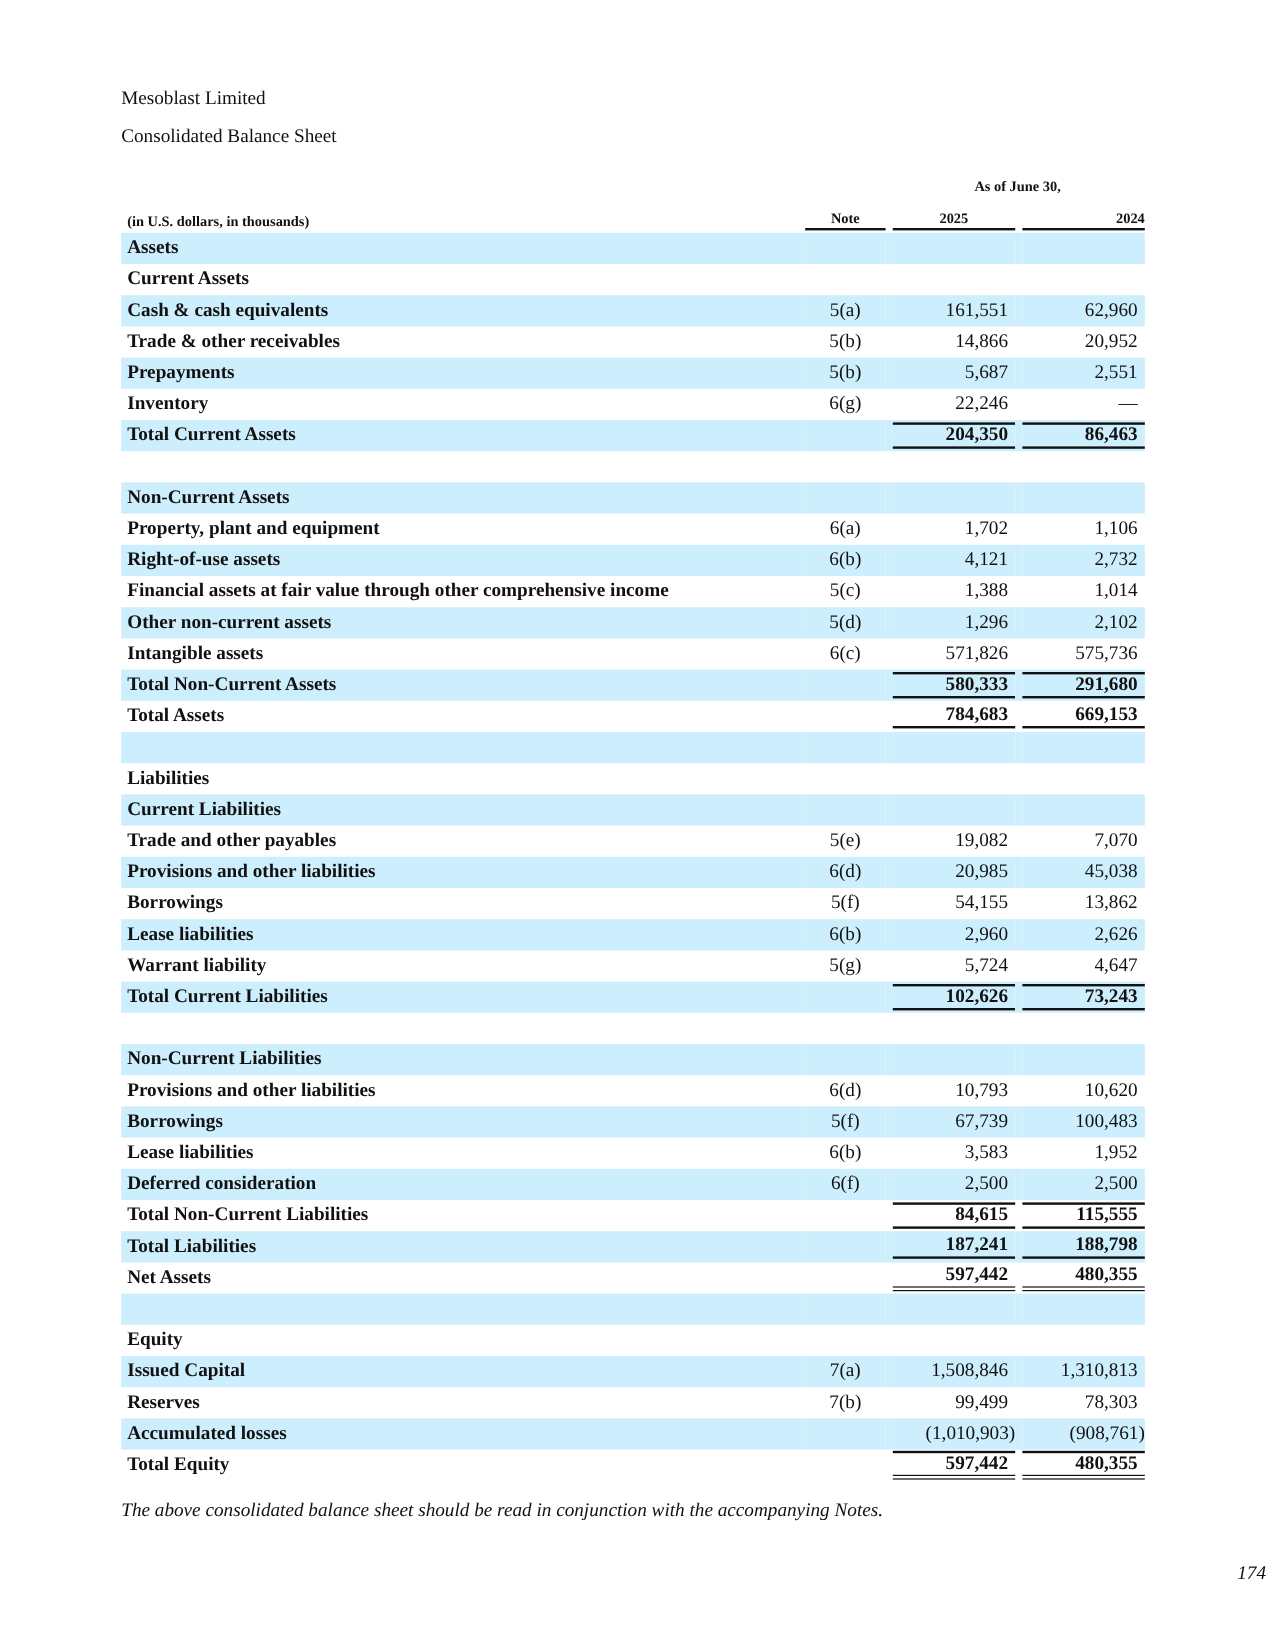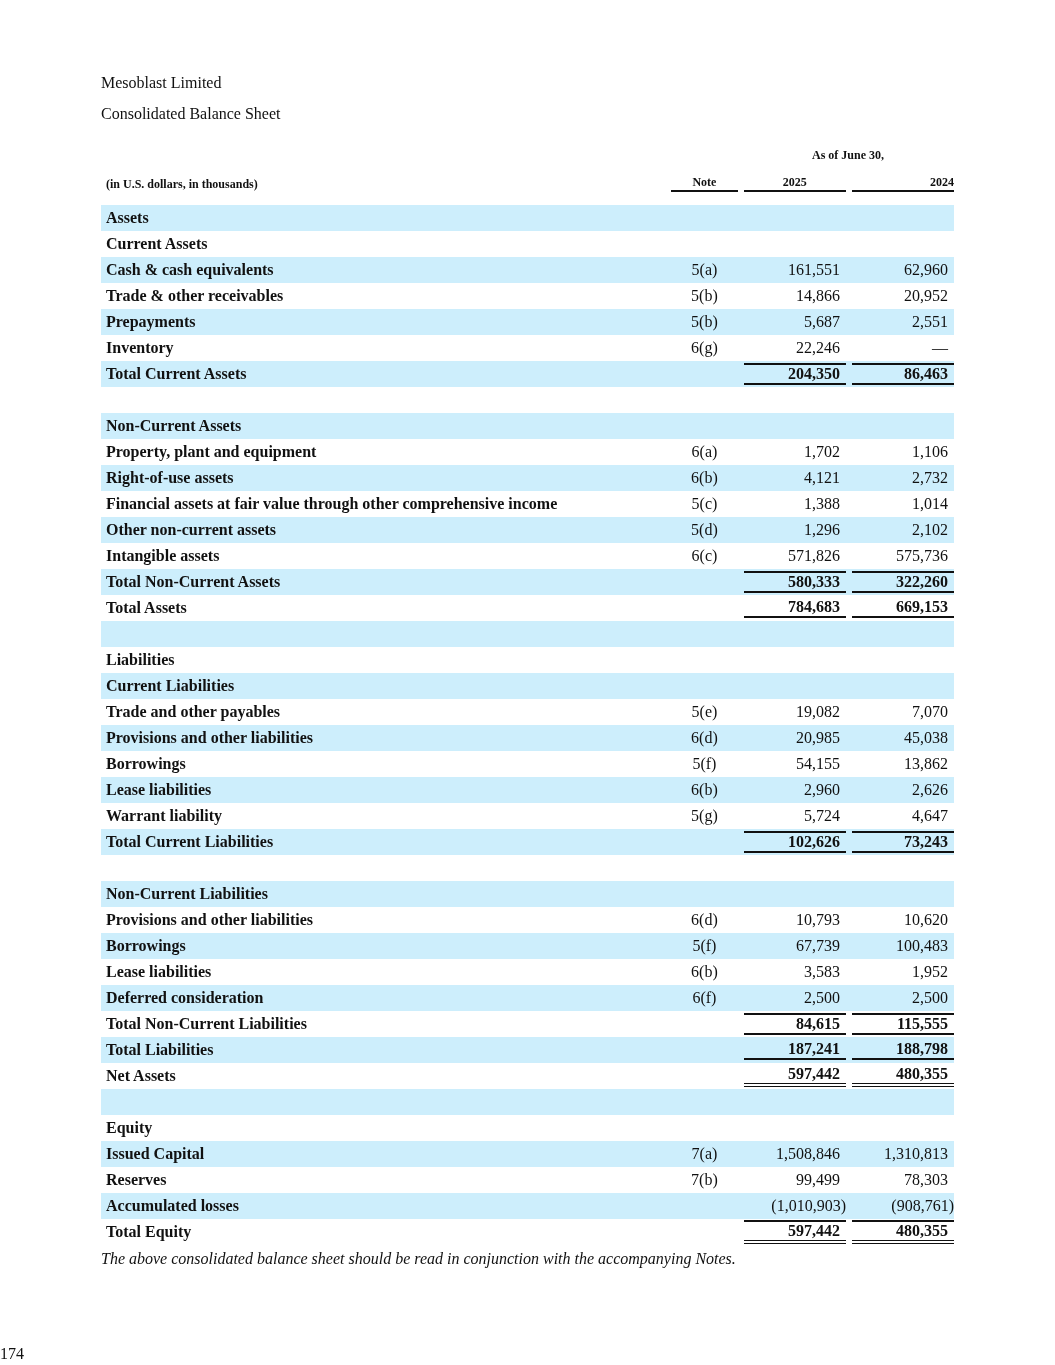--- a/index.html
+++ b/index.html
@@ -2,38 +2,38 @@
 <html><head>
 <meta charset="utf-8">
 <style>
   html, body { margin: 0; padding: 0; background: #ffffff; }
   body { width: 1055px; height: 1365px; position: relative; font-family: "Liberation Serif", serif; color: #111; }
   .company { position: absolute; left: 101px; top: 74px; font-size: 16px; }
   .title { position: absolute; left: 101px; top: 105px; font-size: 16px; }
   .asof { position: absolute; left: 742px; width: 212px; top: 148px; font-size: 12px; font-weight: bold; text-align: center; }
   table.bs { position: absolute; left: 101px; top: 172px; border-collapse: separate; border-spacing: 0; width: 853px; }
   table.bs td { height: 26px; padding: 0; font-size: 16px; vertical-align: middle; white-space: nowrap; }
-  tr.hdr td { height: 20px; font-size: 12px; font-weight: bold; vertical-align: bottom; padding-bottom: 13px; }
+  tr.hdr td { height: 20px; font-size: 12px; font-weight: bold; vertical-align: bottom; padding-bottom: 2px; }
   tr.hdr td.lbl { padding-left: 4px; }
   tr.hdr td.note, tr.hdr td.y { text-align: center; }
   tr.hdr td.note .u, tr.hdr td.y .u { display: block; border-bottom: 2px solid #111; }
   td.lbl { width: 568px; padding-left: 5px !important; font-weight: bold; }
   td.note { width: 68px; text-align: center; }
   td.gap { width: 6px; }
   td.y { width: 103px; text-align: right; }
   td.y .v { display: block; padding-right: 6px; }
   td.y.neg .v { padding-right: 0; }
   tr.shade td { background: #cdeefc; }
   tr.shade td.gap, tr.shade td.sp { background: #cdeefc; }
   tr.bold td { font-weight: bold; }
   tr.rule-top td.y .v { border-top: 2px solid #111; }
   tr.rule-bot td.y .v { border-bottom: 2px solid #111; }
   tr.dbl-bot td.y .v { border-bottom: 4px double #111; }
   .footnote { position: absolute; left: 101px; top: 1250px; font-size: 16px; font-style: italic; }
-  .pagenum { position: absolute; left: 0; width: 1055px; text-align: left; top: 1345px; font-size: 16px; }
+  .pagenum { position: absolute; left: 0; width: 1055px; text-align: right; top: 1303px; font-size: 16px; font-style: italic; }
 </style>
 </head>
 <body>
 
 <div class="company">Mesoblast Limited</div>
 <div class="title">Consolidated Balance Sheet</div>
 <div class="asof">As of June 30,</div>
 
 <table class="bs">
   <tbody id="bs-body">
@@ -221,21 +221,21 @@
       </tr>
       <tr class="shade bold rule-top rule-bot">
         <td class="lbl">Total Non-Current Assets</td>
         <td class="note"></td>
         <td class="gap"></td>
         <td class="y">
           <span class="v">580,333</span>
         </td>
         <td class="gap"></td>
         <td class="y">
-          <span class="v">322,260</span>
+          <span class="v">291,680</span>
         </td>
       </tr>
       <tr class="bold rule-bot">
         <td class="lbl">Total Assets</td>
         <td class="note"></td>
         <td class="gap"></td>
         <td class="y">
           <span class="v">784,683</span>
         </td>
         <td class="gap"></td>

